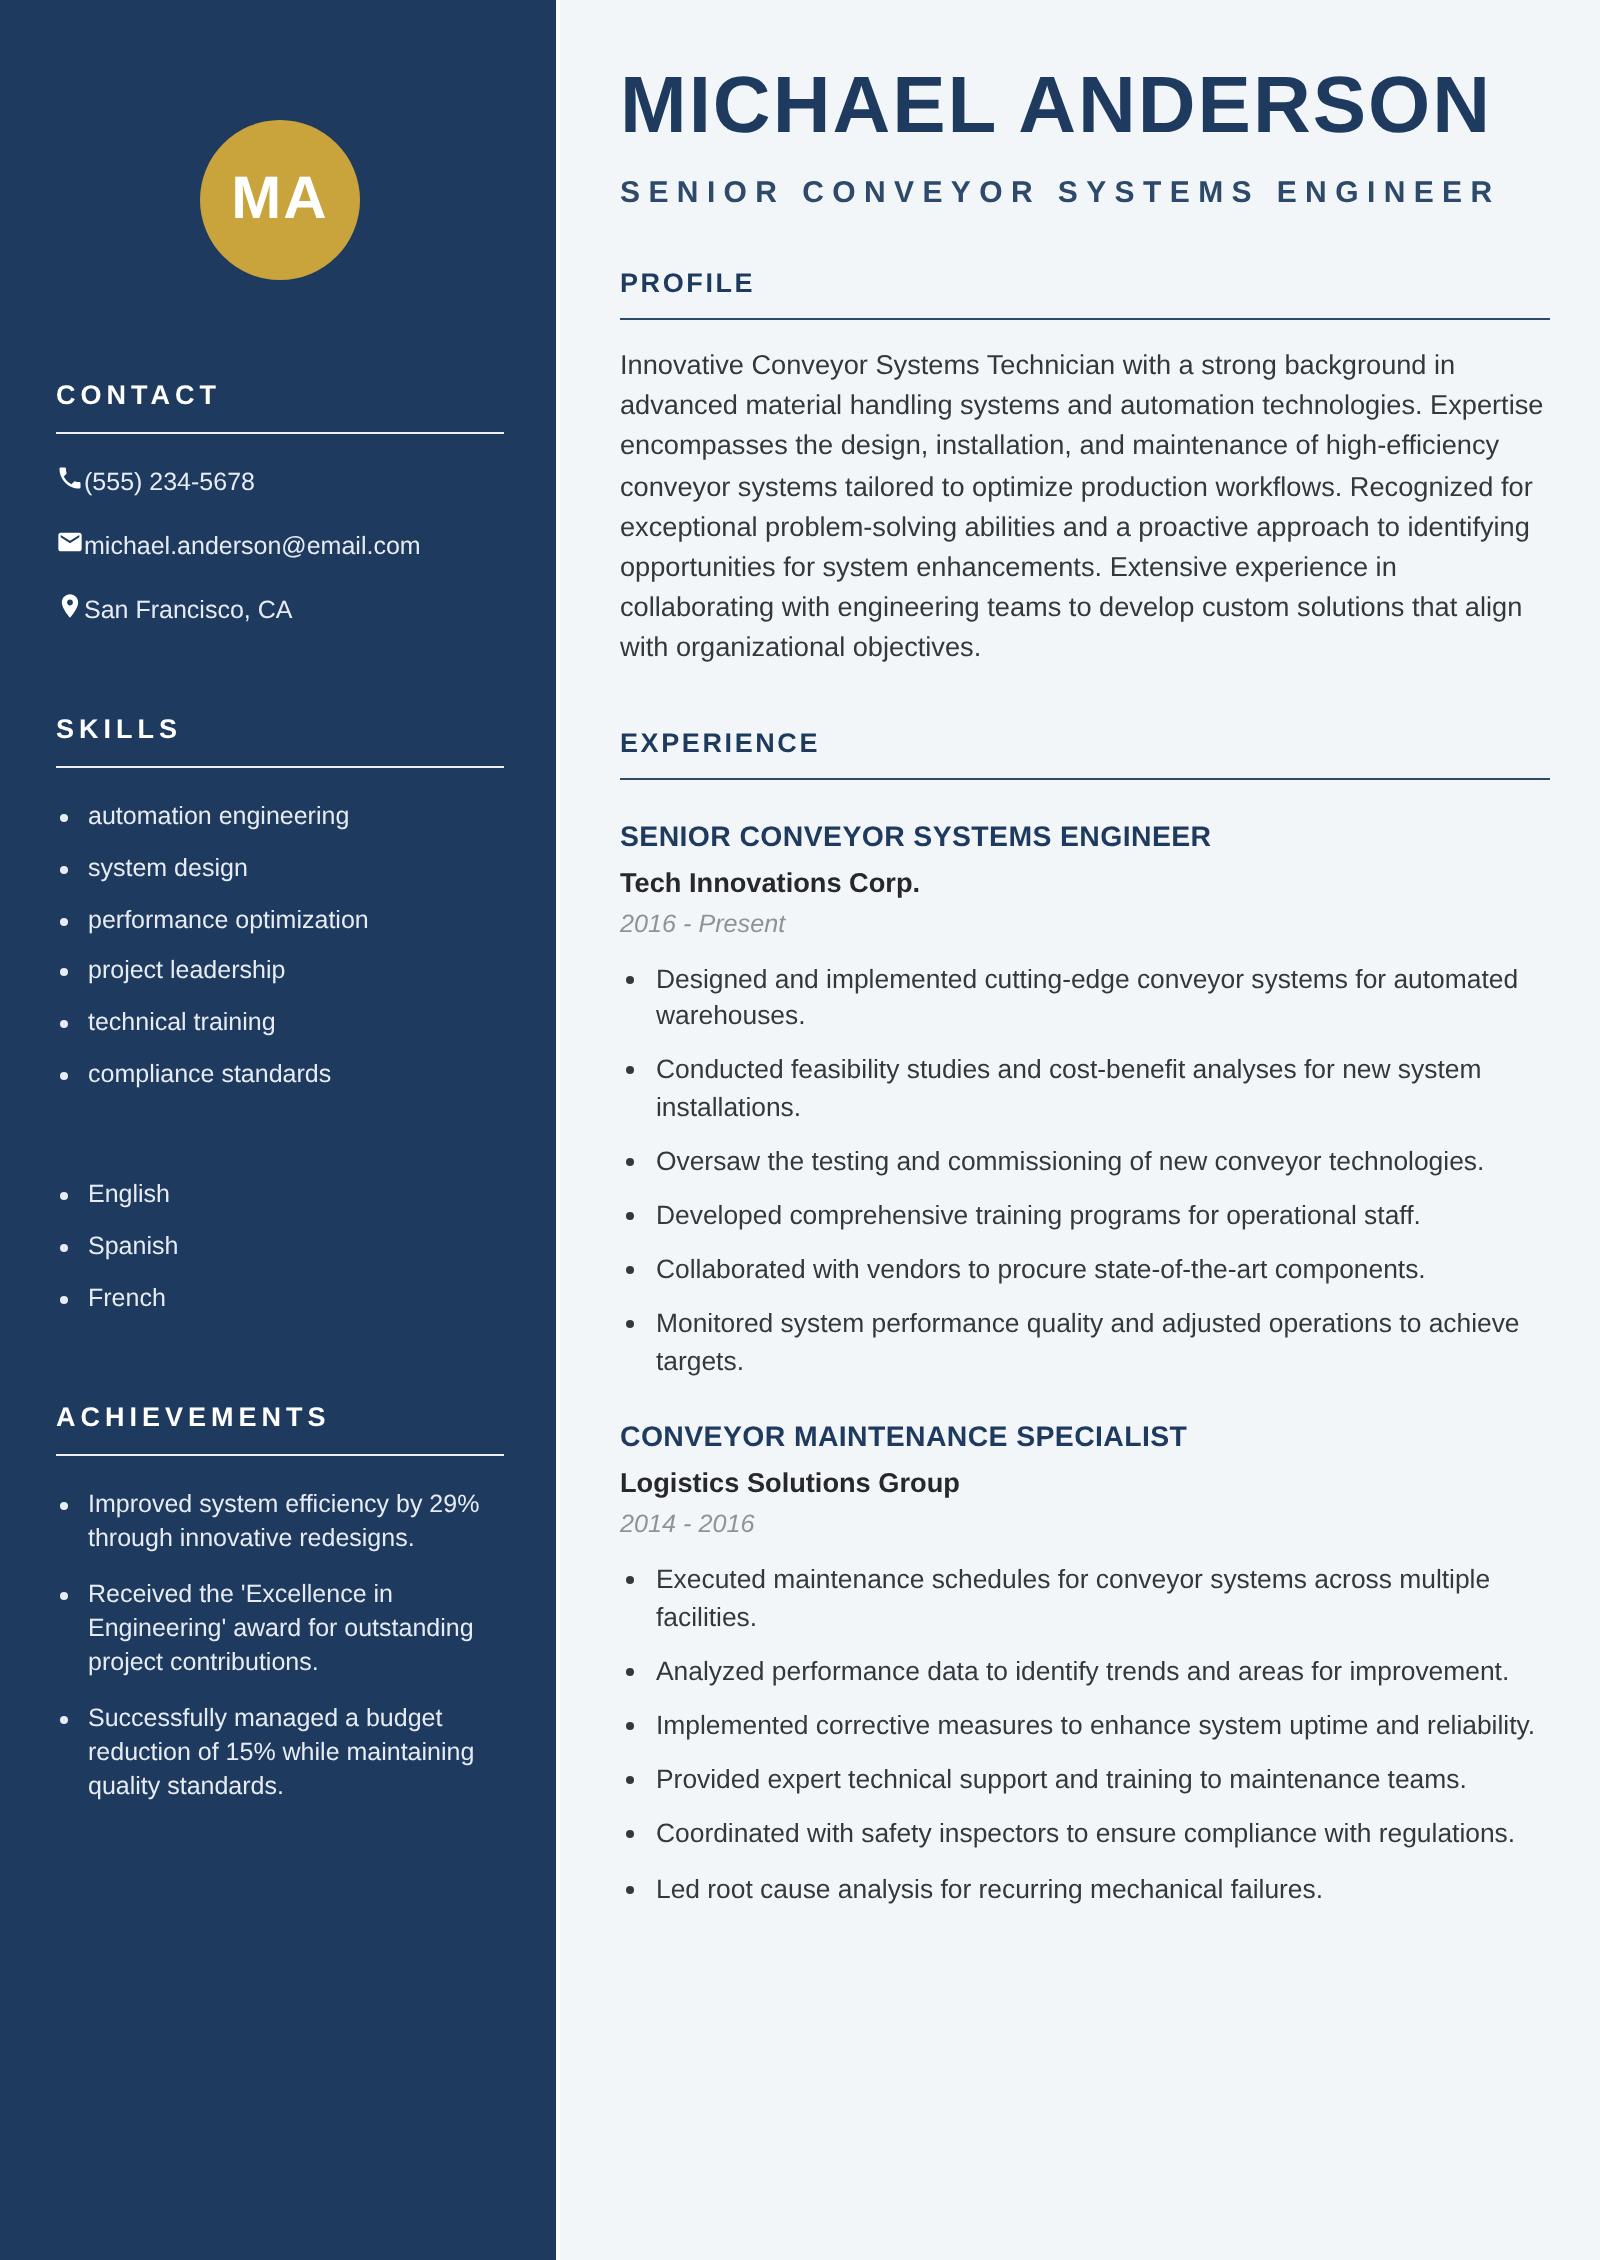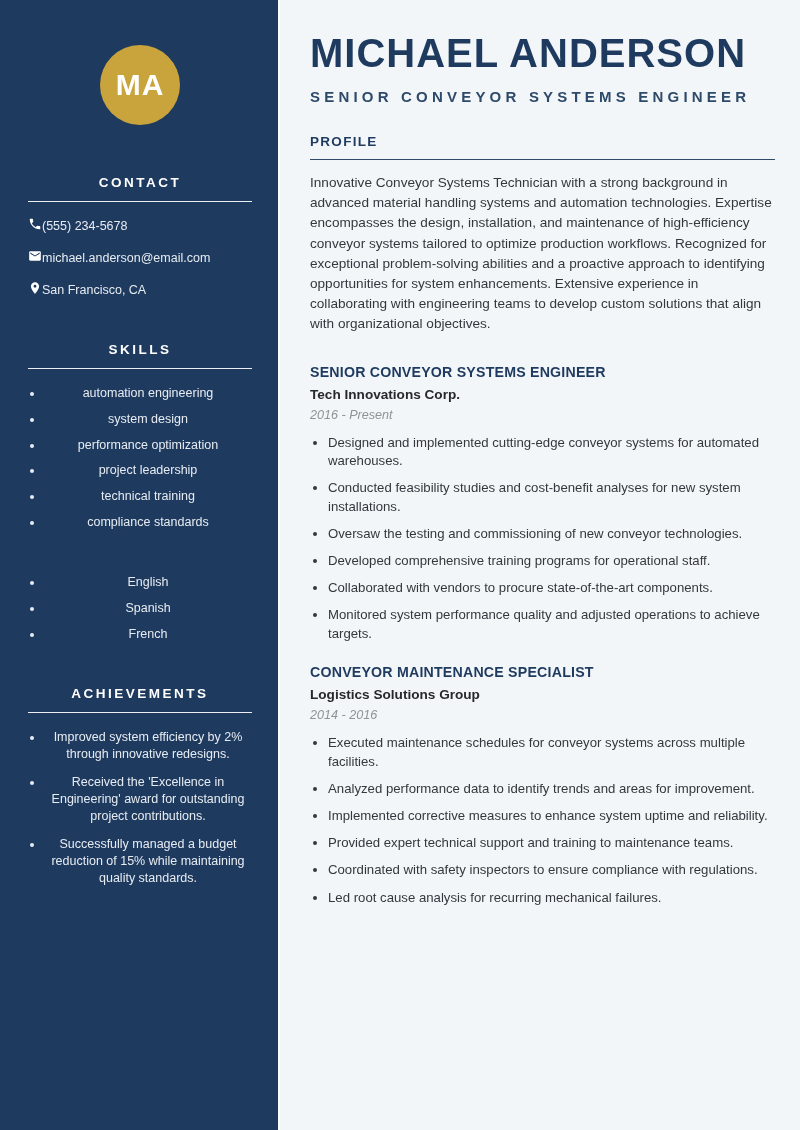--- a/index.html
+++ b/index.html
@@ -17,23 +17,22 @@
     font-family:"Liberation Sans","DejaVu Sans",sans-serif;
     background:var(--main-bg);
   }
   .page{display:flex;width:800px;min-height:1130px;}
 
   
   .sidebar{
     width:280px;min-width:280px;min-height:1130px;
     background:var(--navy);
     color:var(--side-text);
-    padding:45px 26px 30px 28px;
+    padding:60px 26px 30px 28px;
     border-right:2px solid #ffffff;
-    text-align:center;
   }
   .avatar{
     width:80px;height:80px;border-radius:50%;
     background:var(--gold);
     margin:0 auto;
     display:flex;align-items:center;justify-content:center;
   }
   .avatar span{
     color:#ffffff;font-size:30px;font-weight:bold;letter-spacing:1px;
   }
@@ -157,39 +156,40 @@
         <li>English</li>
         <li>Spanish</li>
         <li>French</li>
       </ul>
     </section>
 
 
     <section class="side-section">
       <h2 class="side-h">ACHIEVEMENTS</h2>
       <ul class="side-list loose">
-        <li>Improved system efficiency by 2% through innovative redesigns.</li>
+        <li>Improved system efficiency by 29% through innovative redesigns.</li>
         <li>Received the 'Excellence in Engineering' award for outstanding project contributions.</li>
         <li>Successfully managed a budget reduction of 15% while maintaining quality standards.</li>
       </ul>
     </section>
 
   </aside>
 
   <main class="main">
 
     <h1 class="name">MICHAEL ANDERSON</h1>
     <div class="job-subtitle">SENIOR CONVEYOR SYSTEMS ENGINEER</div>
 
     <section class="main-section">
       <h3 class="main-h">PROFILE</h3>
       <p class="profile-text">Innovative Conveyor Systems Technician with a strong background in advanced material handling systems and automation technologies. Expertise encompasses the design, installation, and maintenance of high-efficiency conveyor systems tailored to optimize production workflows. Recognized for exceptional problem-solving abilities and a proactive approach to identifying opportunities for system enhancements. Extensive experience in collaborating with engineering teams to develop custom solutions that align with organizational objectives.</p>
     </section>
 
     <section class="main-section">
+      <h3 class="main-h">EXPERIENCE</h3>
 
       <div class="job">
         <div class="job-title">SENIOR CONVEYOR SYSTEMS ENGINEER</div>
         <div class="job-company">Tech Innovations Corp.</div>
         <div class="job-dates">2016 - Present</div>
         <ul class="job-bullets">
           <li>Designed and implemented cutting-edge conveyor systems for automated warehouses.</li>
           <li>Conducted feasibility studies and cost-benefit analyses for new system installations.</li>
           <li>Oversaw the testing and commissioning of new conveyor technologies.</li>
           <li>Developed comprehensive training programs for operational staff.</li>

